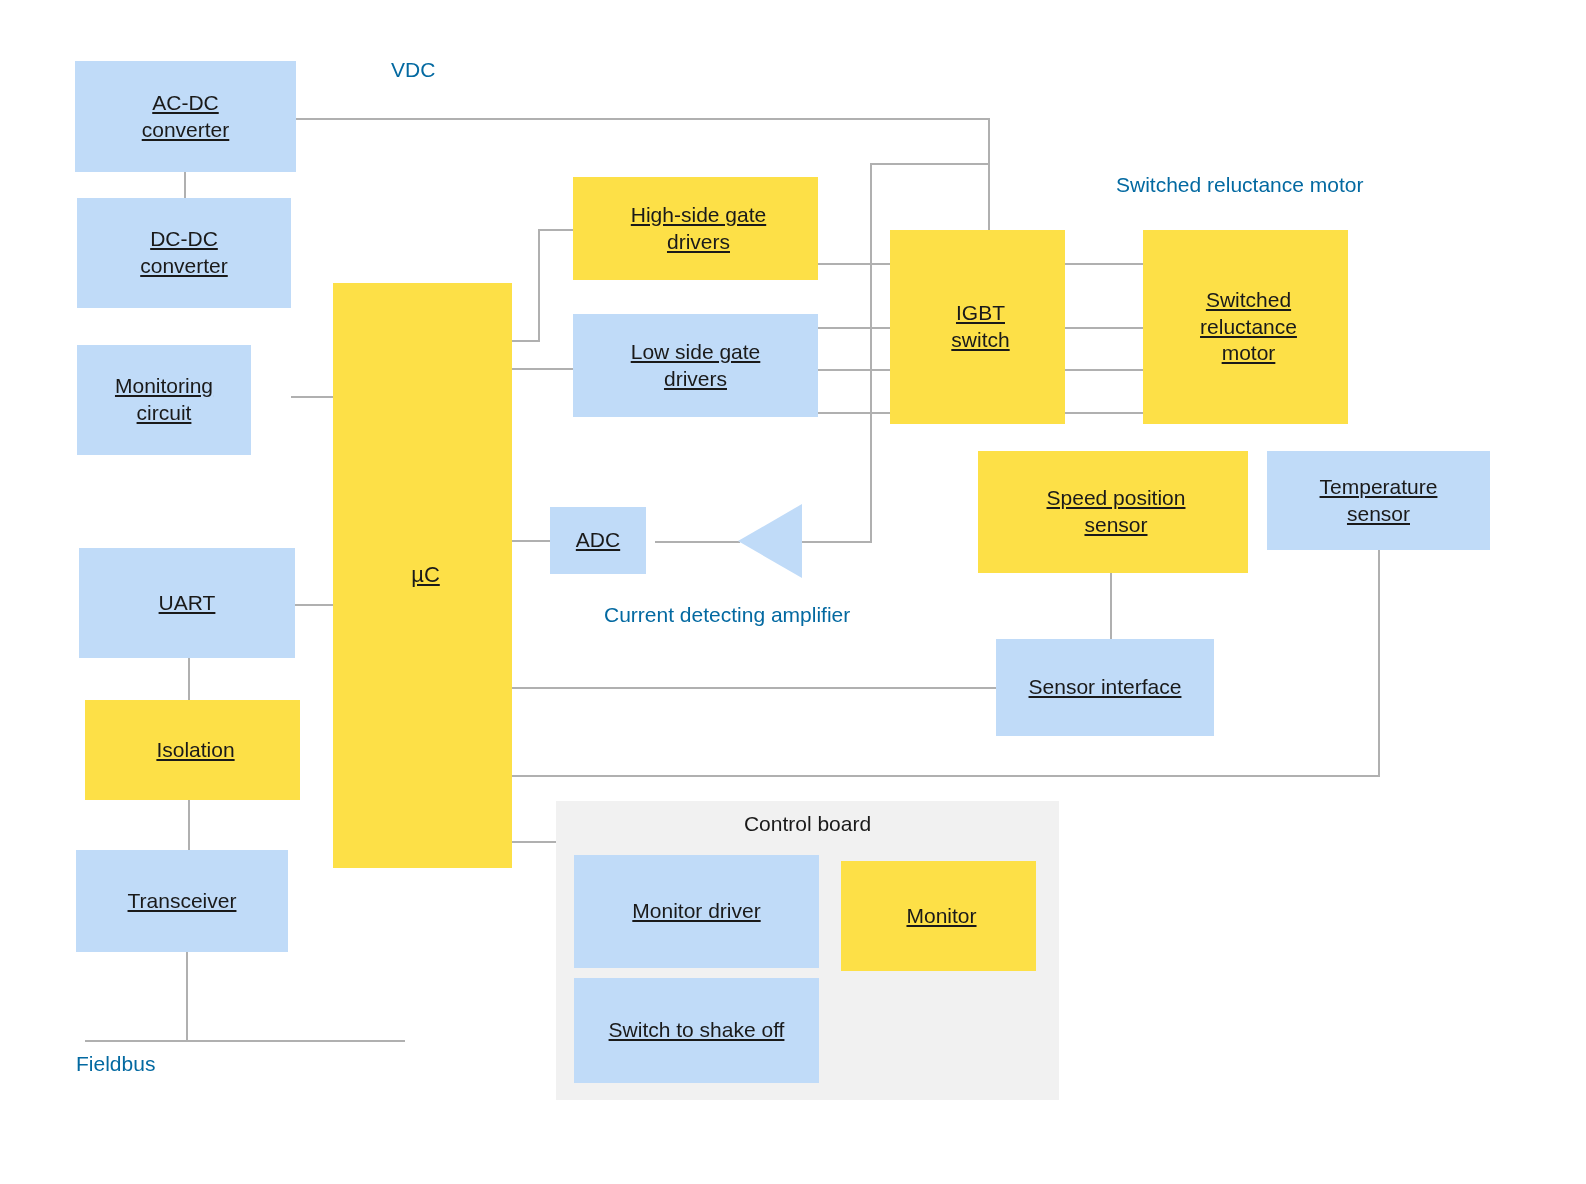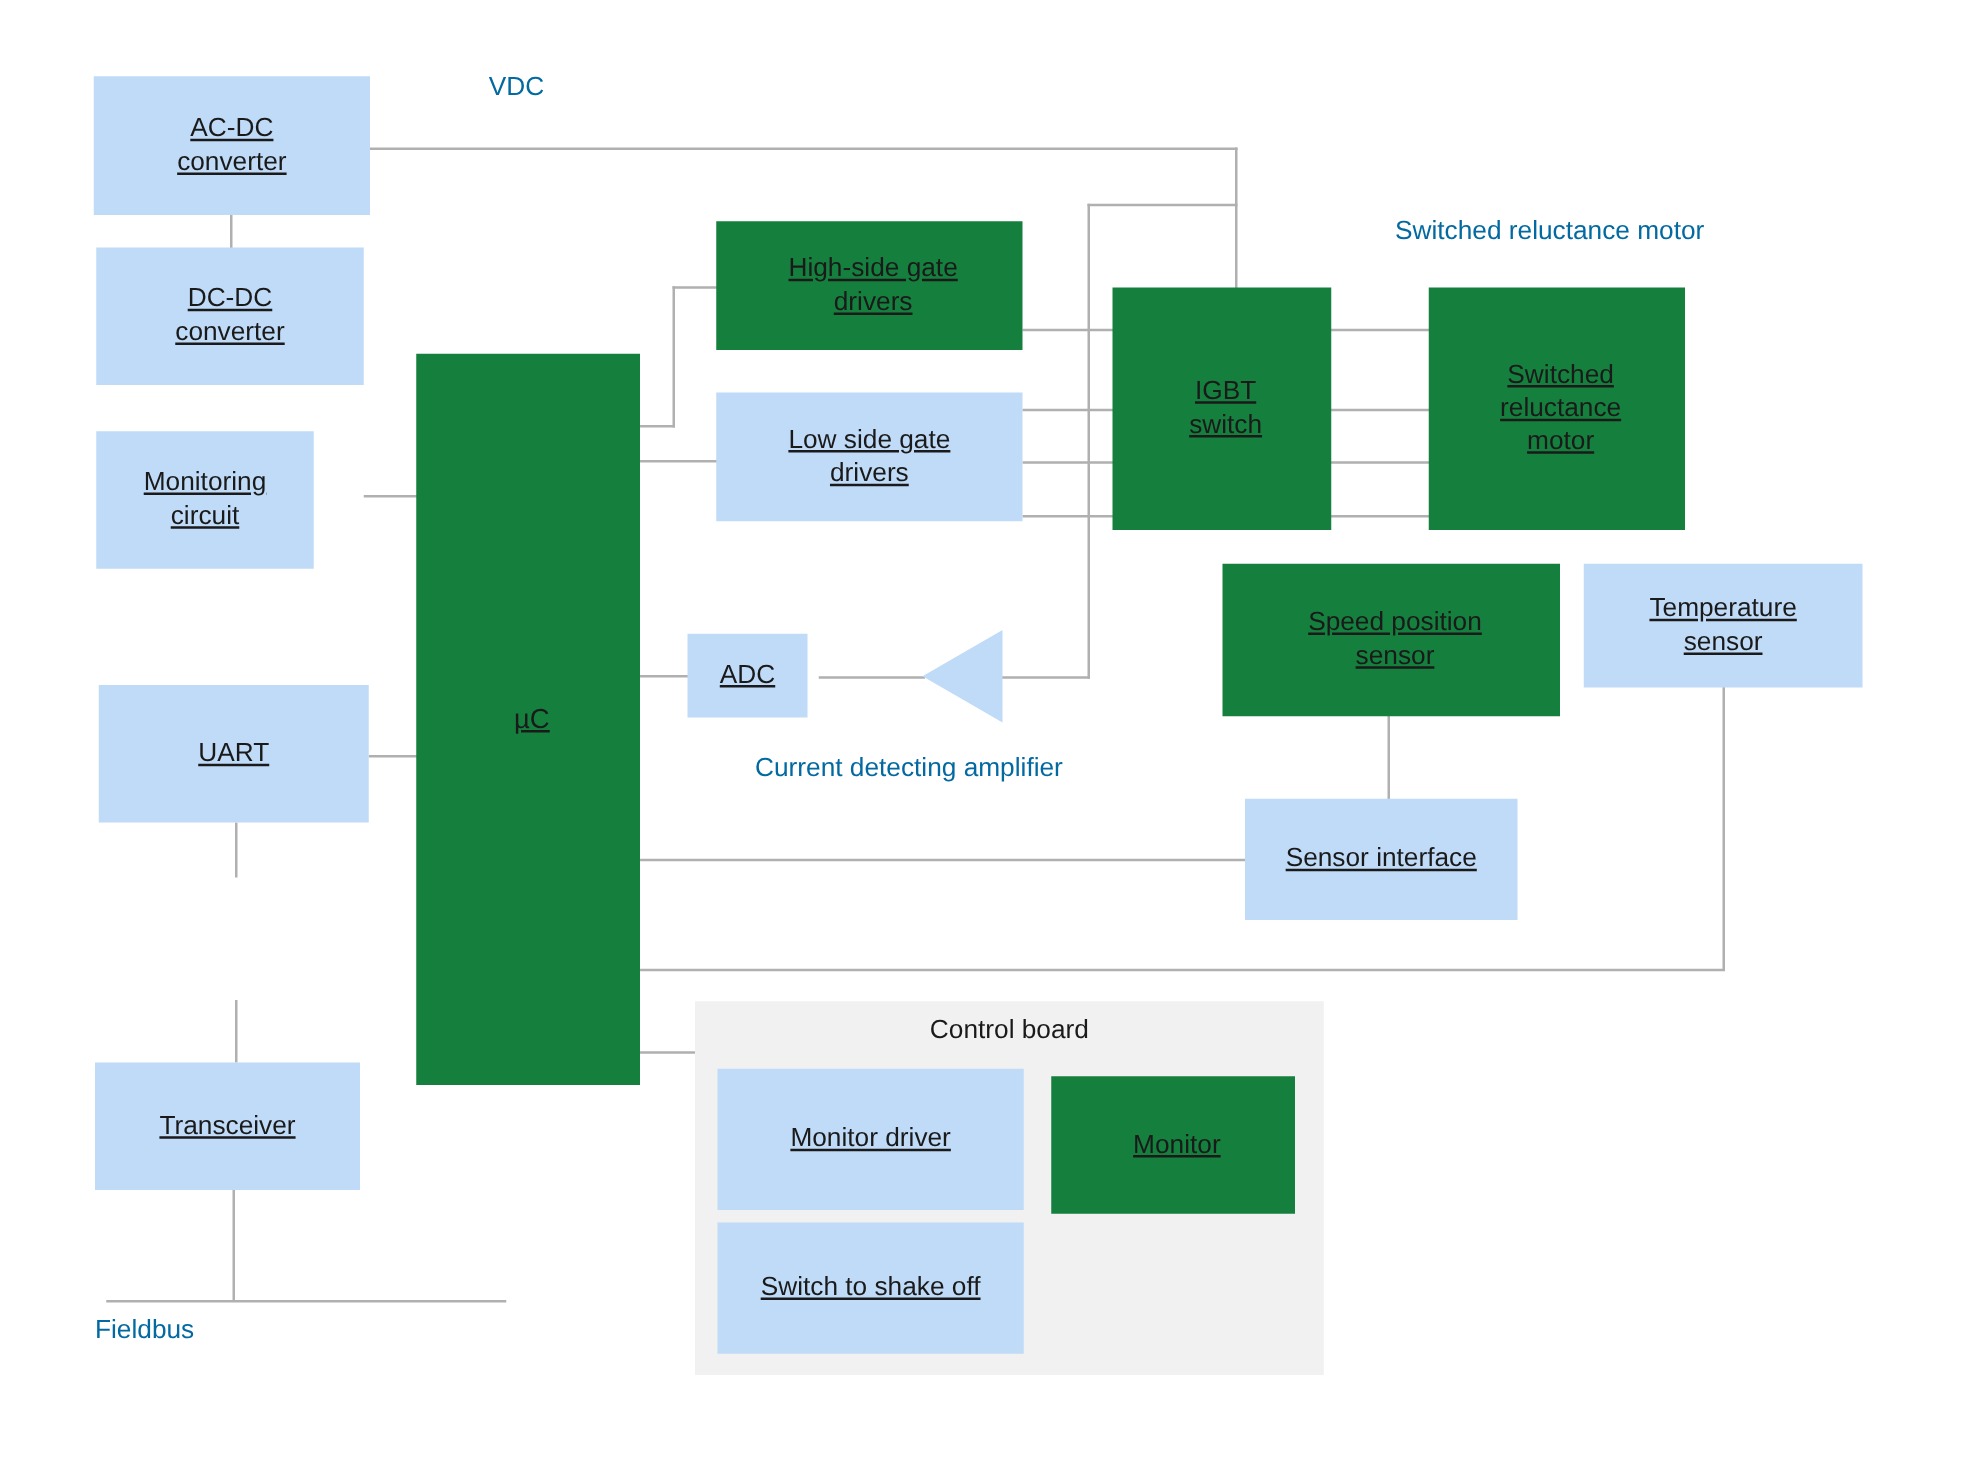--- a/index.html
+++ b/index.html
@@ -25,21 +25,21 @@
     justify-content: center;
     text-align: center;
     color: #1a1a1a;
     font-size: 21px;
     line-height: 1.28;
     padding: 2px 6px;
     z-index: 3;
     text-decoration: underline;
   }
   .blue  { background: #c0dbf8; }
-  .gray  { background: #15803d; padding-left: 12px; }
+  .gray  { background: #fde047; padding-left: 12px; }
   .board { background: #f1f1f1; }
   .label {
     position: absolute;
     color: #0369a1;
     font-size: 21px;
     line-height: 1.28;
     white-space: nowrap;
     z-index: 4;
   }
   .wire {
@@ -140,20 +140,23 @@
     <span>
       <span>Monitoring</span><br>
       <span>circuit</span>
     </span>
   </div>
 
   <div class="node blue" style="left:79px; top:548px; width:216px; height:110px;">
     <span>UART</span>
   </div>
 
+  <div class="node gray" style="left:85px; top:700px; width:215px; height:100px;">
+    <span>Isolation</span>
+  </div>
 
   <div class="node blue" style="left:76px; top:850px; width:212px; height:102px;">
     <span>Transceiver</span>
   </div>
 
   <div class="node gray" style="left:333px; top:283px; width:179px; height:585px;">
     <span style="font-size:22px;">µC</span>
   </div>
 
   <div class="node gray" style="left:573px; top:177px; width:245px; height:103px;">

